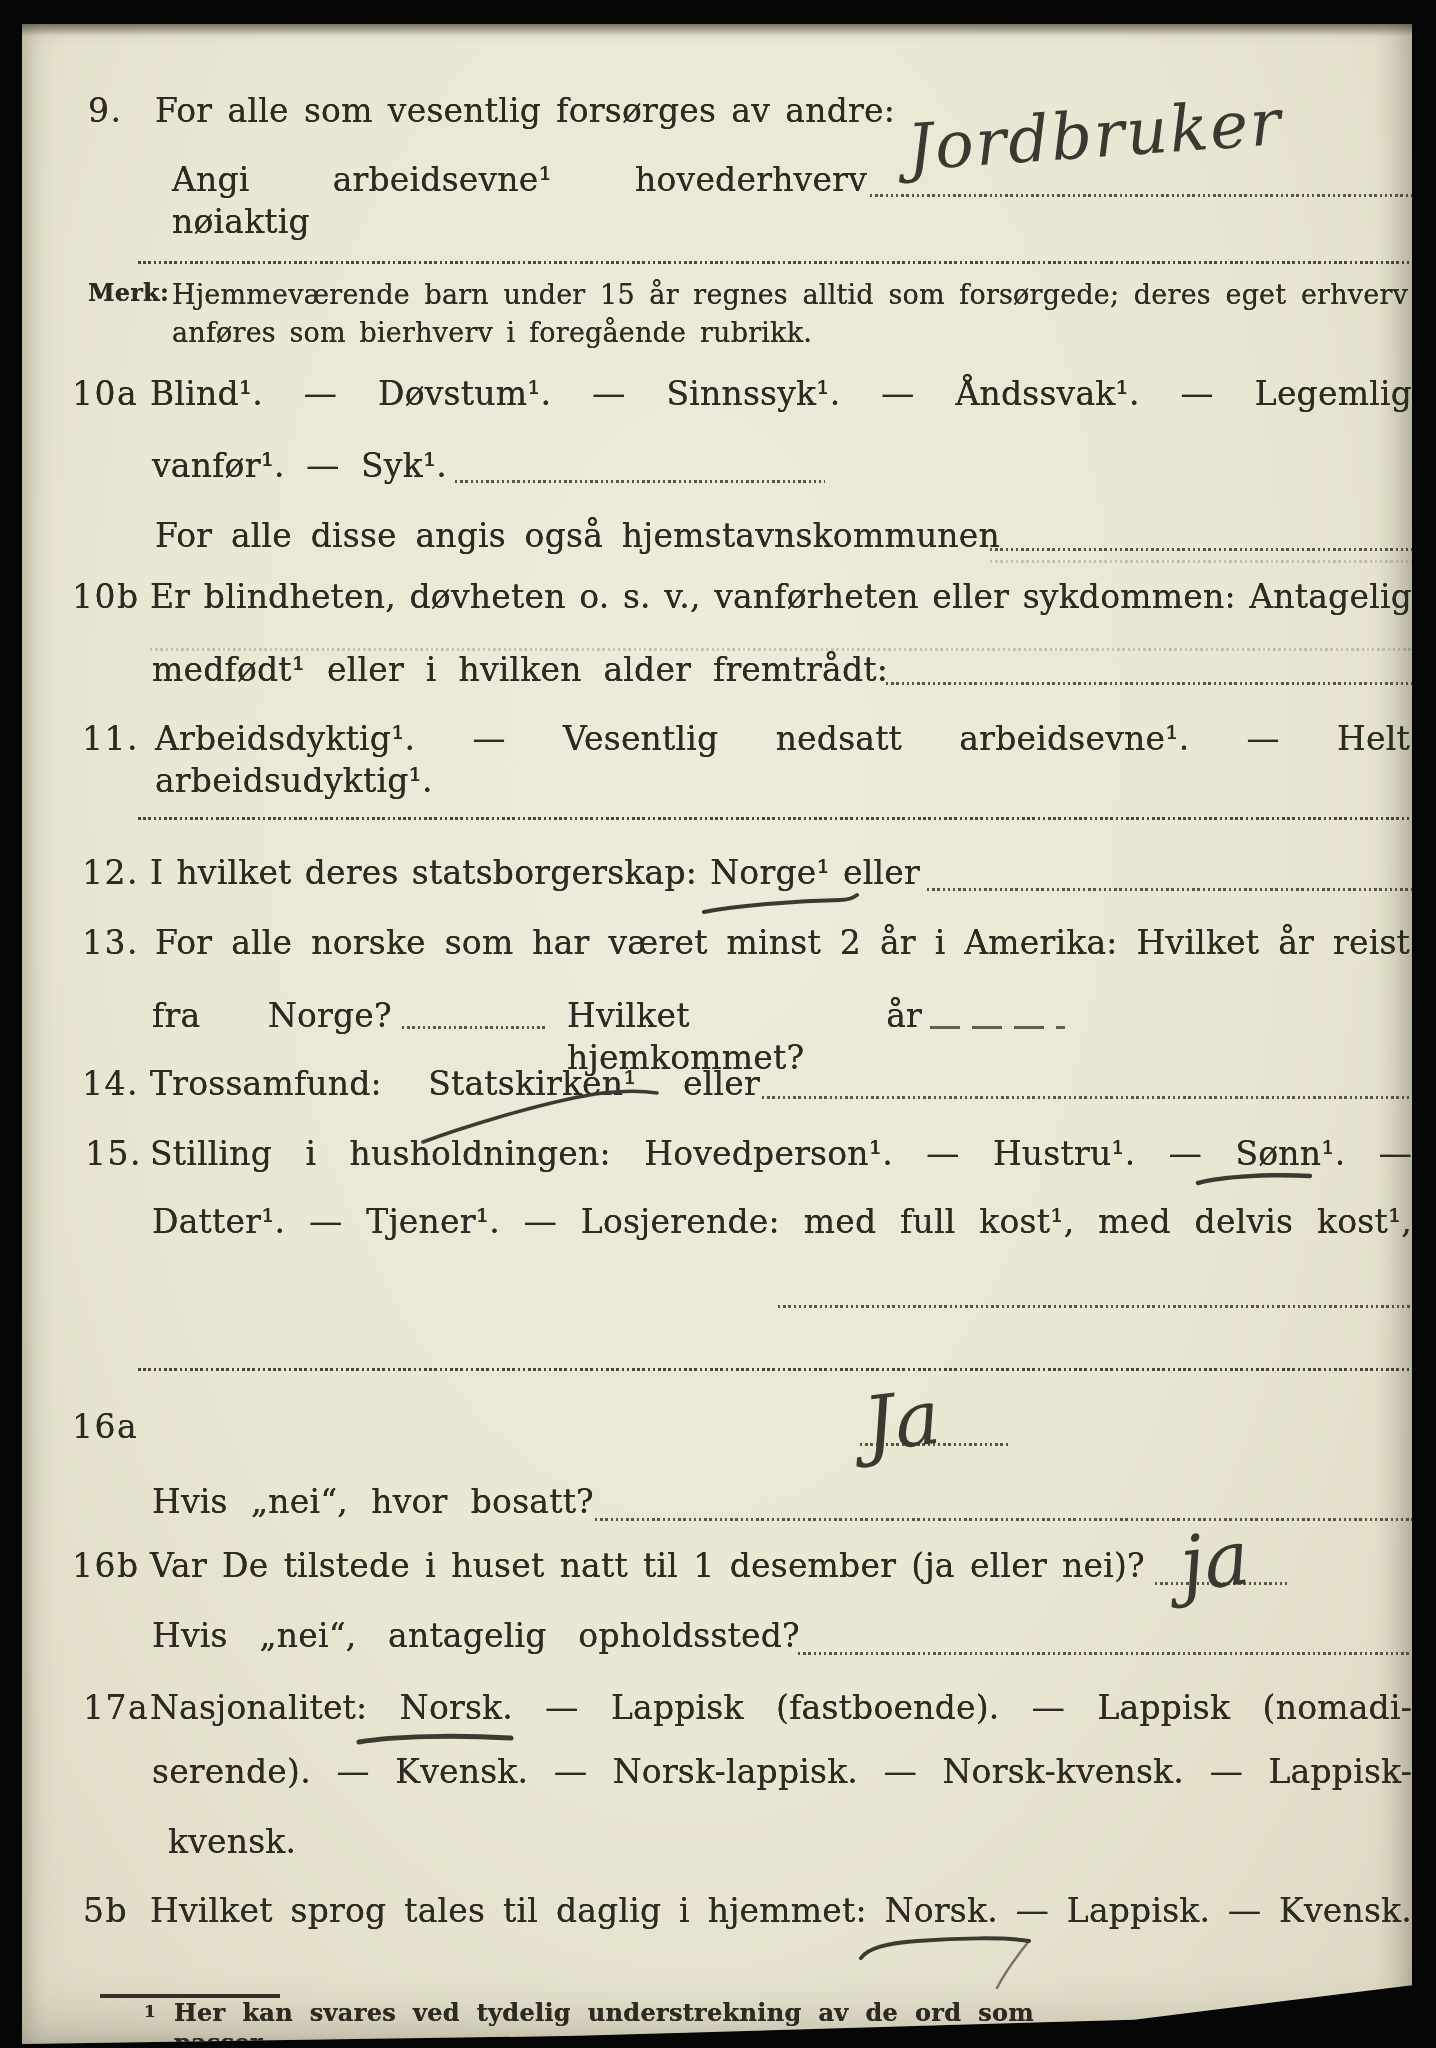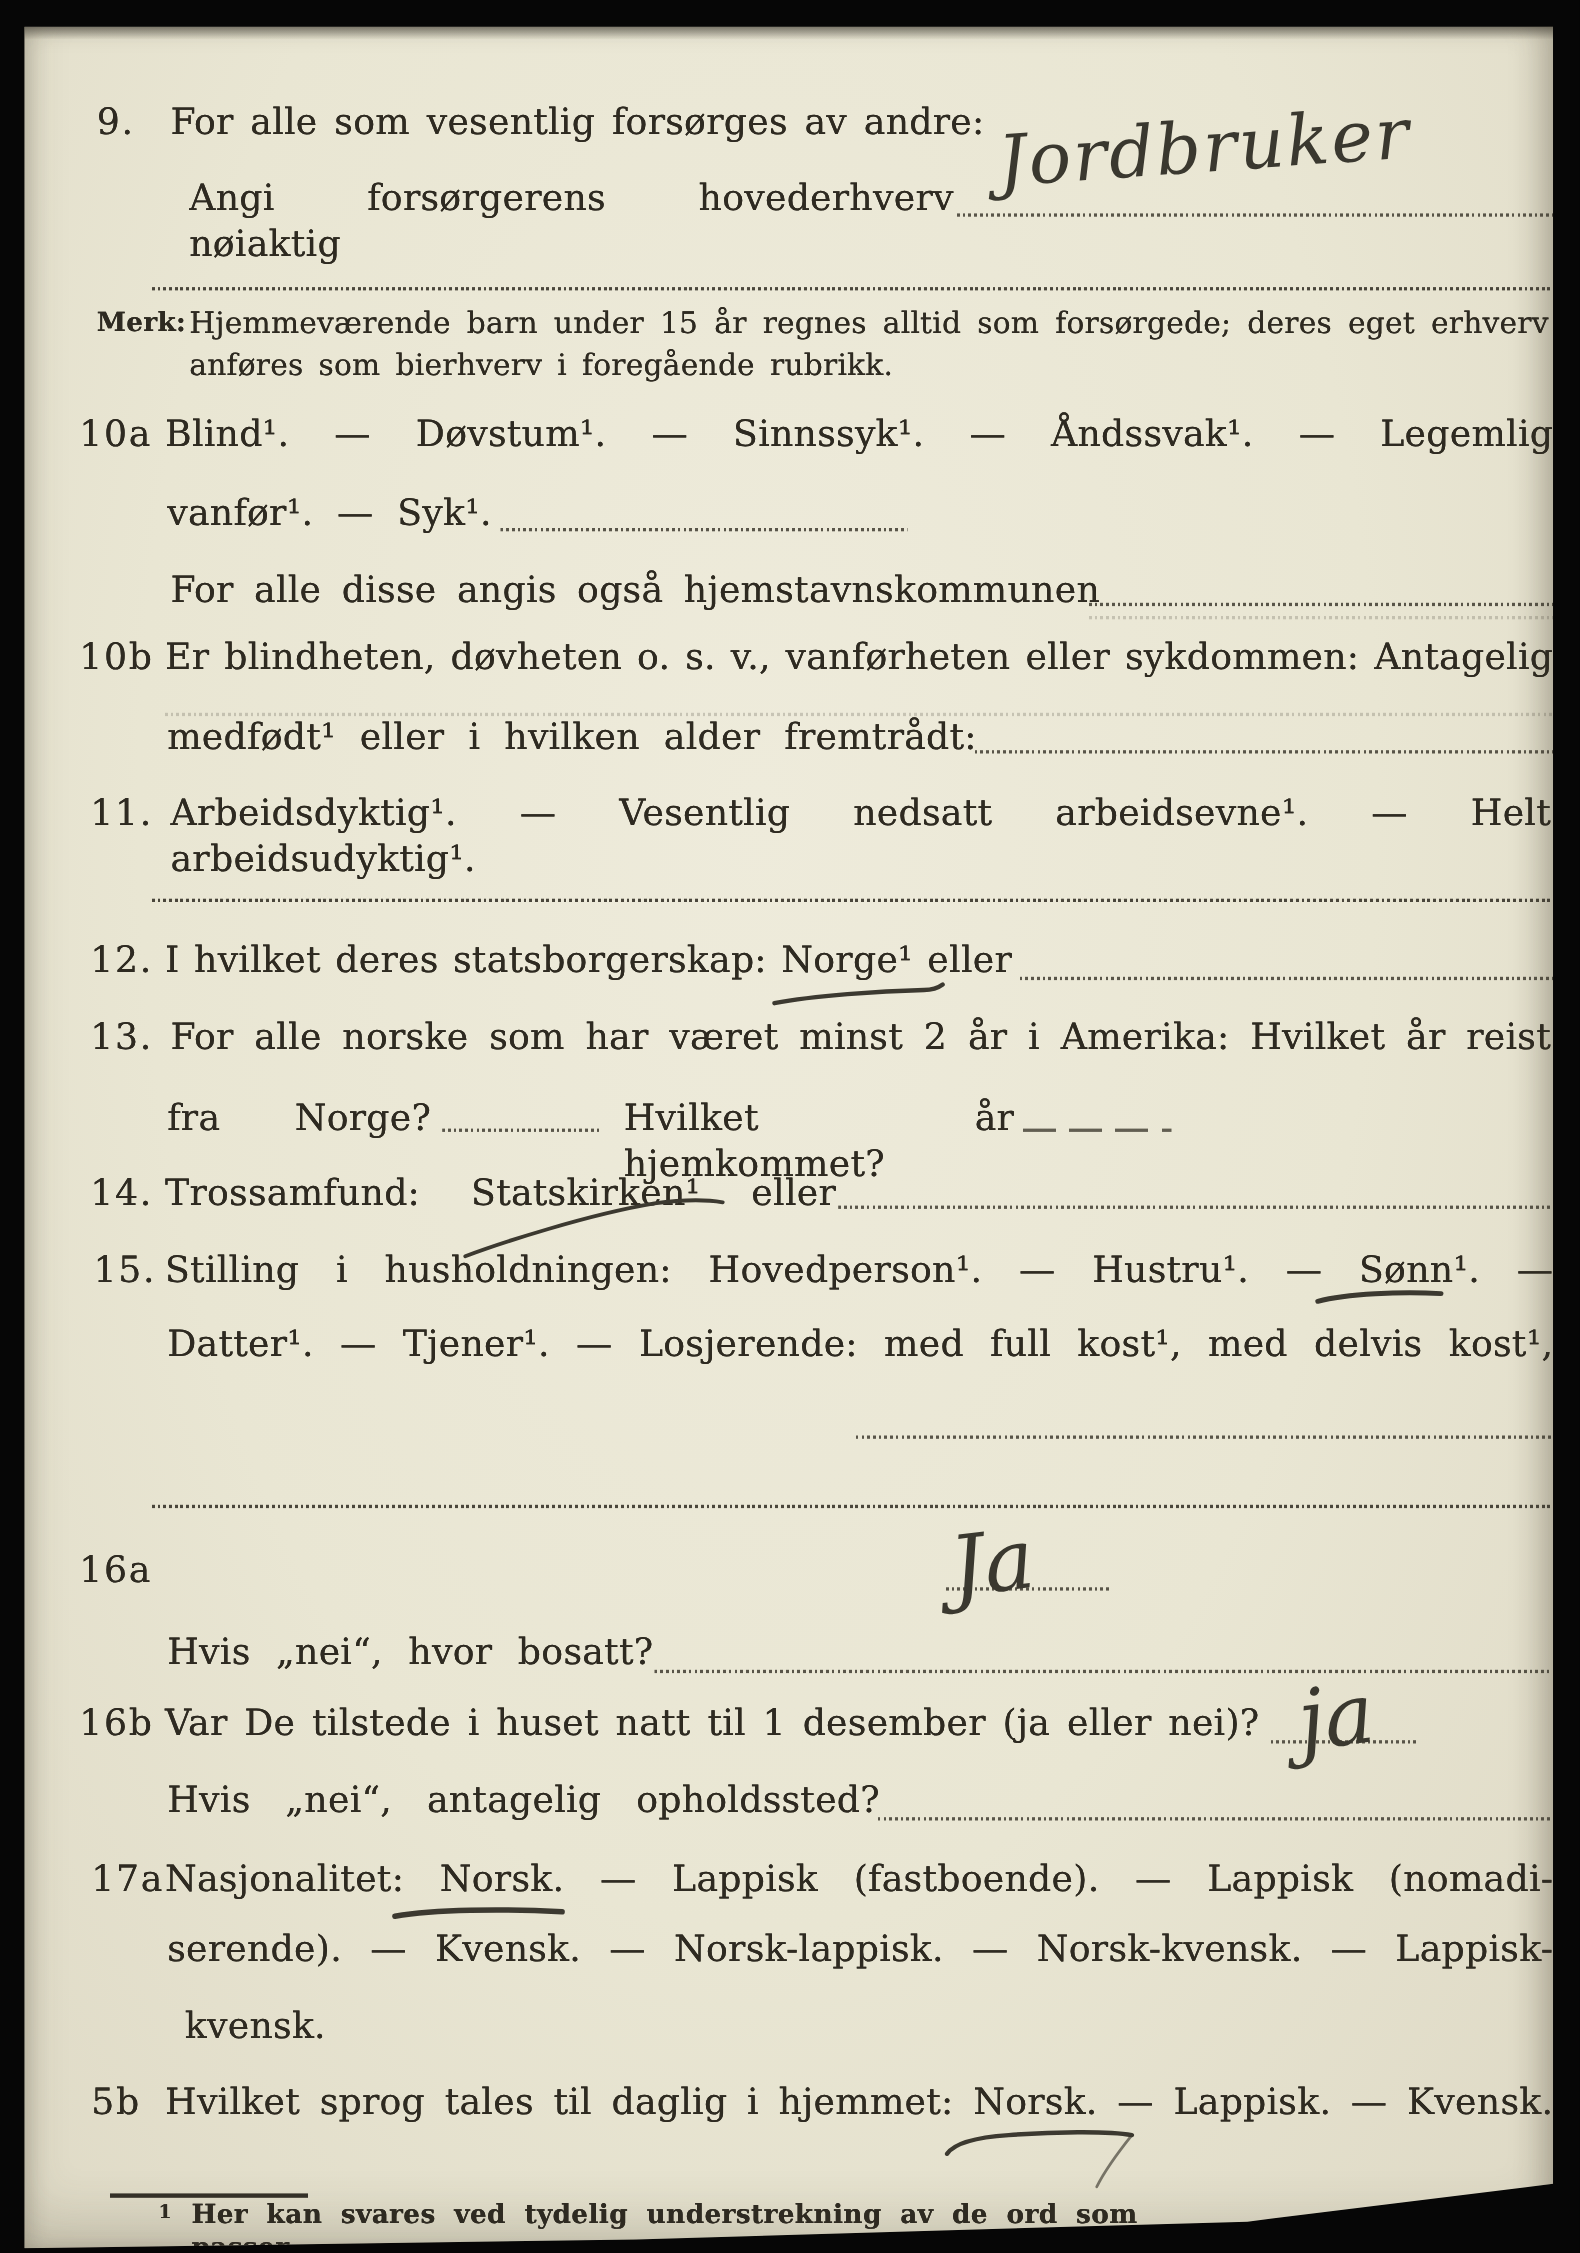--- a/index.html
+++ b/index.html
@@ -44,21 +44,21 @@
   svg.mark{position:absolute;overflow:visible;}
   .mark path{fill:none;stroke:#3c3930;stroke-linecap:round;}
 </style>
 </head>
 <body>
 
 <div class="paper">
 
   <div class="num" style="left:66px;top:66px">9.</div>
   <div class="line j" style="left:133px;top:66px;width:740px">For alle som vesentlig forsørges av andre:</div>
-  <div class="line j" style="left:150px;top:135px;width:695px">Angi forsørgerens hovederhverv nøiaktig</div>
+  <div class="line j" style="left:150px;top:135px;width:695px">Angi arbeidsevne¹ hovederhverv nøiaktig</div>
   <div class="dotline" style="left:848px;top:170px;width:542px"></div>
   <div class="hw hw-big" style="left:885px;top:74px">Jordbruker</div>
 
   <div class="divider" style="left:116px;top:237px;width:1274px"></div>
 
   <div class="line small merk-label" style="left:66px;top:251px">Merk:</div>
   <div class="line small j" style="left:150px;top:253px;width:1236px">Hjemmeværende barn under 15 år regnes alltid som forsørgede; deres eget erhverv</div>
   <div class="line small j" style="left:150px;top:291px;width:640px">anføres som bierhverv i foregående rubrikk.</div>
 
   <div class="num" style="left:50px;top:349px">10a</div>

